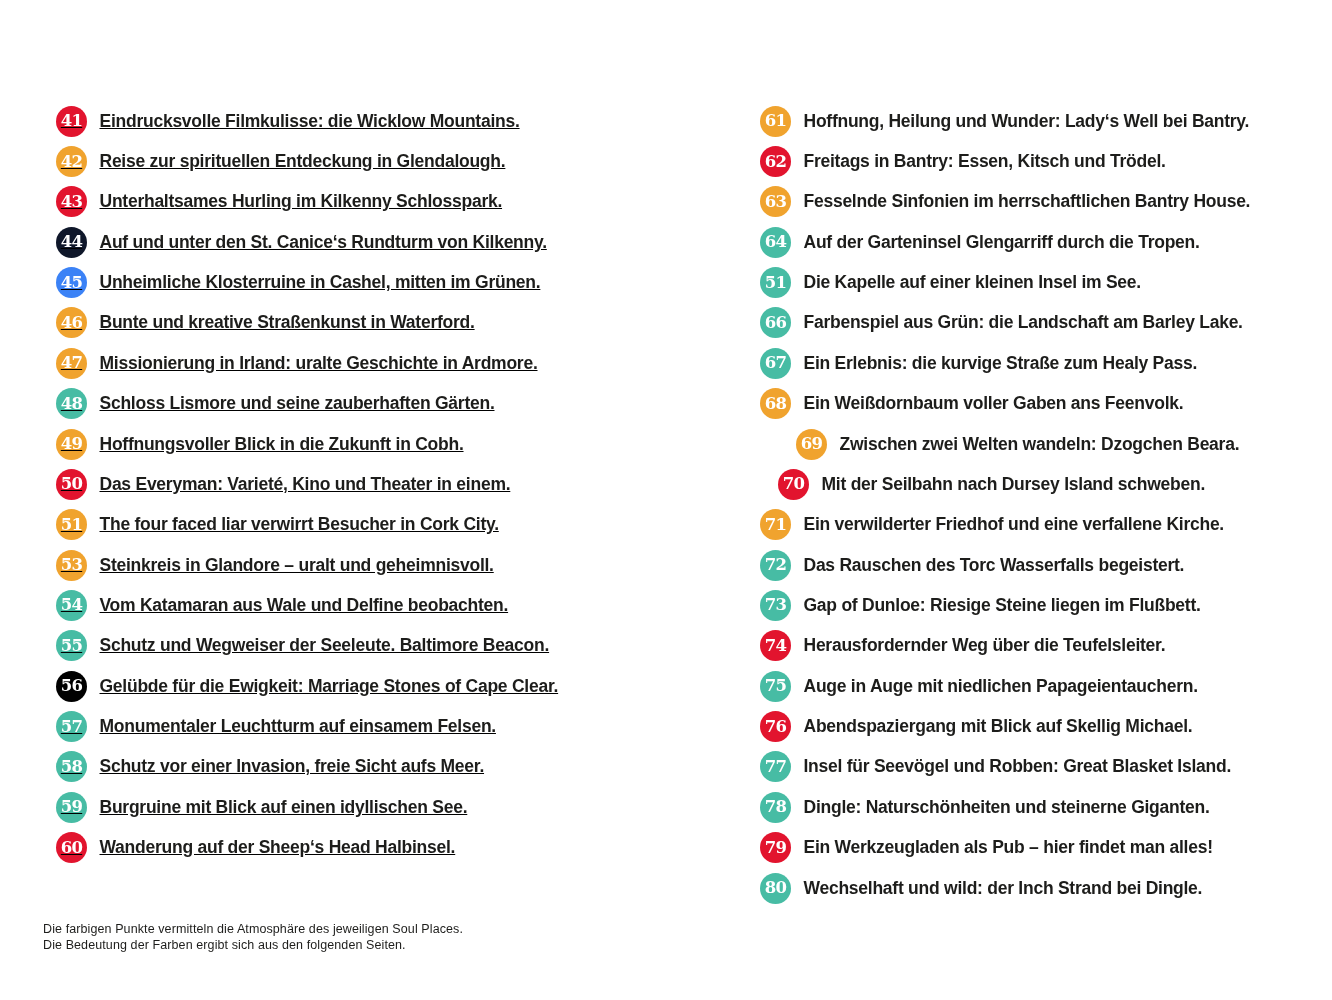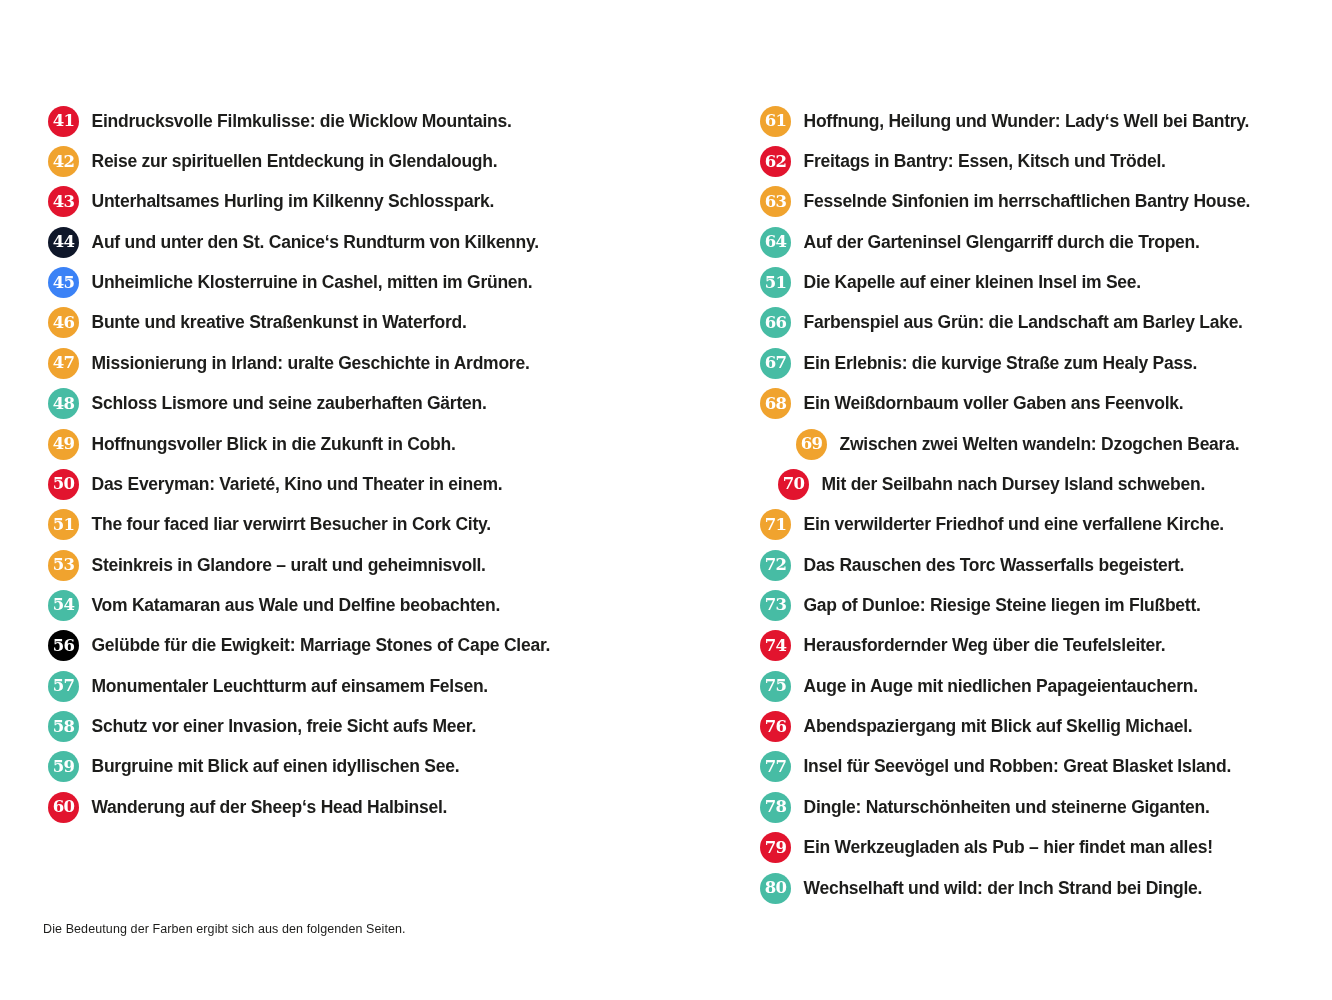--- a/index.html
+++ b/index.html
@@ -11,21 +11,21 @@
     overflow: hidden;
     font-family: "Liberation Sans", sans-serif;
   }
   ol.col {
     position: absolute;
     top: 101px;
     margin: 0;
     padding: 0;
     list-style: none;
   }
-  .col-left  { left: 48px; }
+  .col-left  { left: 56px; text-decoration: underline; }
   .col-right { left: 760px; }
   li.item {
     display: flex;
     align-items: center;
     height: 40.37px;
     white-space: nowrap;
   }
   .badge {
     flex: 0 0 31px;
     width: 31px;
@@ -125,20 +125,24 @@
   <li class="item">
     <span class="badge" style="background: rgb(240, 163, 46);">53</span>
     <span class="label">Steinkreis in Glandore – uralt und geheimnisvoll.</span>
   </li>
 
   <li class="item">
     <span class="badge" style="background: rgb(71, 188, 164);">54</span>
     <span class="label">Vom Katamaran aus Wale und Delfine beobachten.</span>
   </li>
 
+  <li class="item">
+    <span class="badge" style="background: rgb(71, 188, 164);">55</span>
+    <span class="label">Schutz und Wegweiser der Seeleute. Baltimore Beacon.</span>
+  </li>
 
   <li class="item">
     <span class="badge" style="background: #000000;">56</span>
     <span class="label">Gelübde für die Ewigkeit: Marriage Stones of Cape Clear.</span>
   </li>
 
   <li class="item">
     <span class="badge" style="background: rgb(71, 188, 164);">57</span>
     <span class="label">Monumentaler Leuchtturm auf einsamem Felsen.</span>
   </li>
@@ -255,16 +259,17 @@
     <span class="label">Ein Werkzeugladen als Pub – hier findet man alles!</span>
   </li>
 
   <li class="item">
     <span class="badge" style="background: rgb(71, 188, 164);">80</span>
     <span class="label">Wechselhaft und wild: der Inch Strand bei Dingle.</span>
   </li>
 </ol>
 
   <div class="footer">
+    <div>Die farbigen Punkte vermitteln die Atmosphäre des jeweiligen Soul Places.</div>
     <div>Die Bedeutung der Farben ergibt sich aus den folgenden Seiten.</div>
   </div>
 
 </div>
 
 </body></html>

